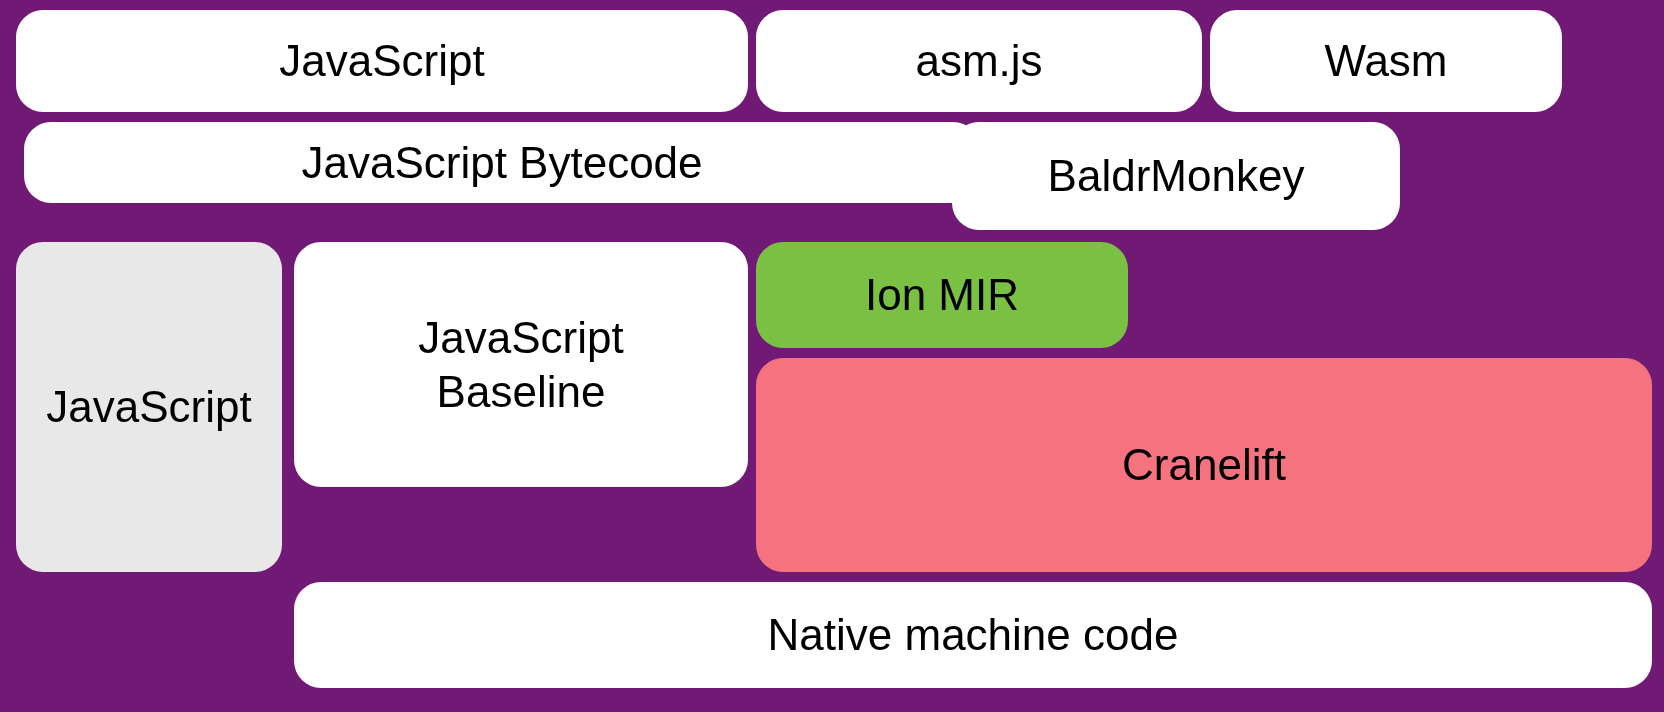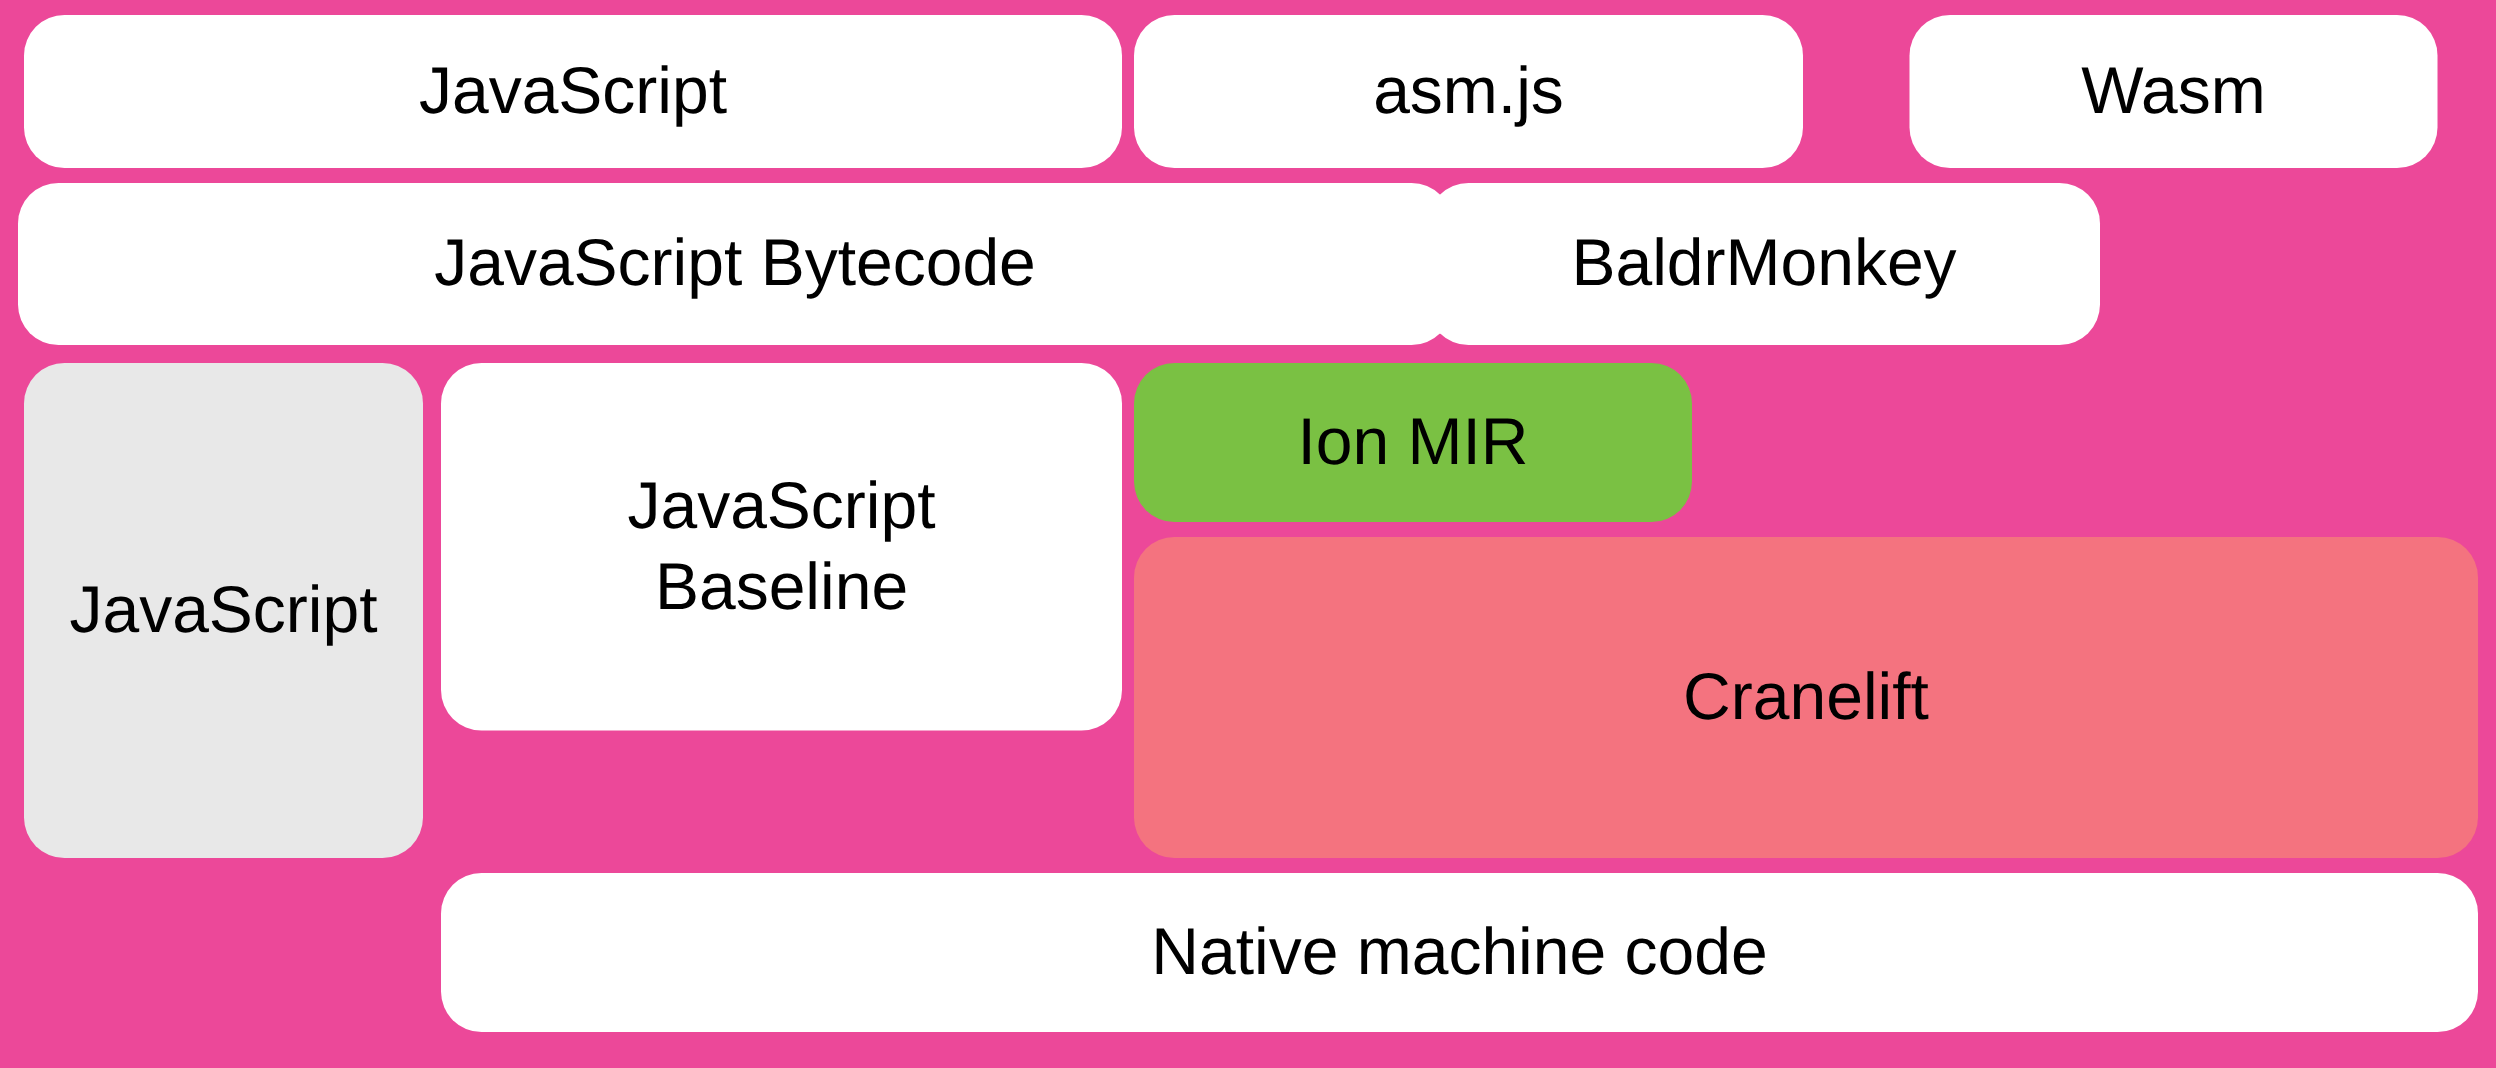--- a/index.html
+++ b/index.html
@@ -24,43 +24,43 @@
     text-align: center;
     font-size: 44px;
     line-height: 1.22;
     color: #000000;
   }
   .label { display: inline-block; }
 
   
   .b-javascript        { left: 16px;  top: 10px;  width: 732px;  height: 102px; }
   .b-asmjs             { left: 756px; top: 10px;  width: 446px;  height: 102px; }
-  .b-wasm              { left: 1273px;top: 10px;  width: 352px;  height: 102px; }
+  .b-wasm              { left: 1210px;top: 10px;  width: 352px;  height: 102px; }
 
   
-  .b-js-bytecode       { left: 12px;  top: 122px; width: 956px;  height: 108px; }
+  .b-js-bytecode       { left: 24px;  top: 122px; width: 956px;  height: 81px; }
   .b-baldrmonkey       { left: 952px; top: 122px; width: 448px;  height: 108px; }
 
   
   .b-interpreter       { left: 16px;  top: 242px; width: 266px;  height: 330px; }
   .b-js-baseline       { left: 294px; top: 242px; width: 454px;  height: 245px; }
   .b-ion-mir           { left: 756px; top: 242px; width: 372px;  height: 106px; }
   .b-cranelift         { left: 756px; top: 358px; width: 896px;  height: 214px; }
   .b-macro-assembler   { left: 294px; top: 466px; width: 454px;  height: 106px; }
 
   
   .b-native            { left: 294px; top: 582px; width: 1358px; height: 106px; }
 
   
   .b-js-baseline .label { max-width: 300px; }
 </style>
 </head>
 <body>
 
-<div class="diagram" style="background: #ec4899;">
+<div class="diagram" style="background: #701a75;">
 
   <div class="box b-javascript" style="background: rgb(255, 255, 255);">
     <span class="label">JavaScript</span>
   </div>
   <div class="box b-asmjs" style="background: rgb(255, 255, 255);">
     <span class="label">asm.js</span>
   </div>
   <div class="box b-wasm" style="background: rgb(255, 255, 255);">
     <span class="label">Wasm</span>
   </div>

